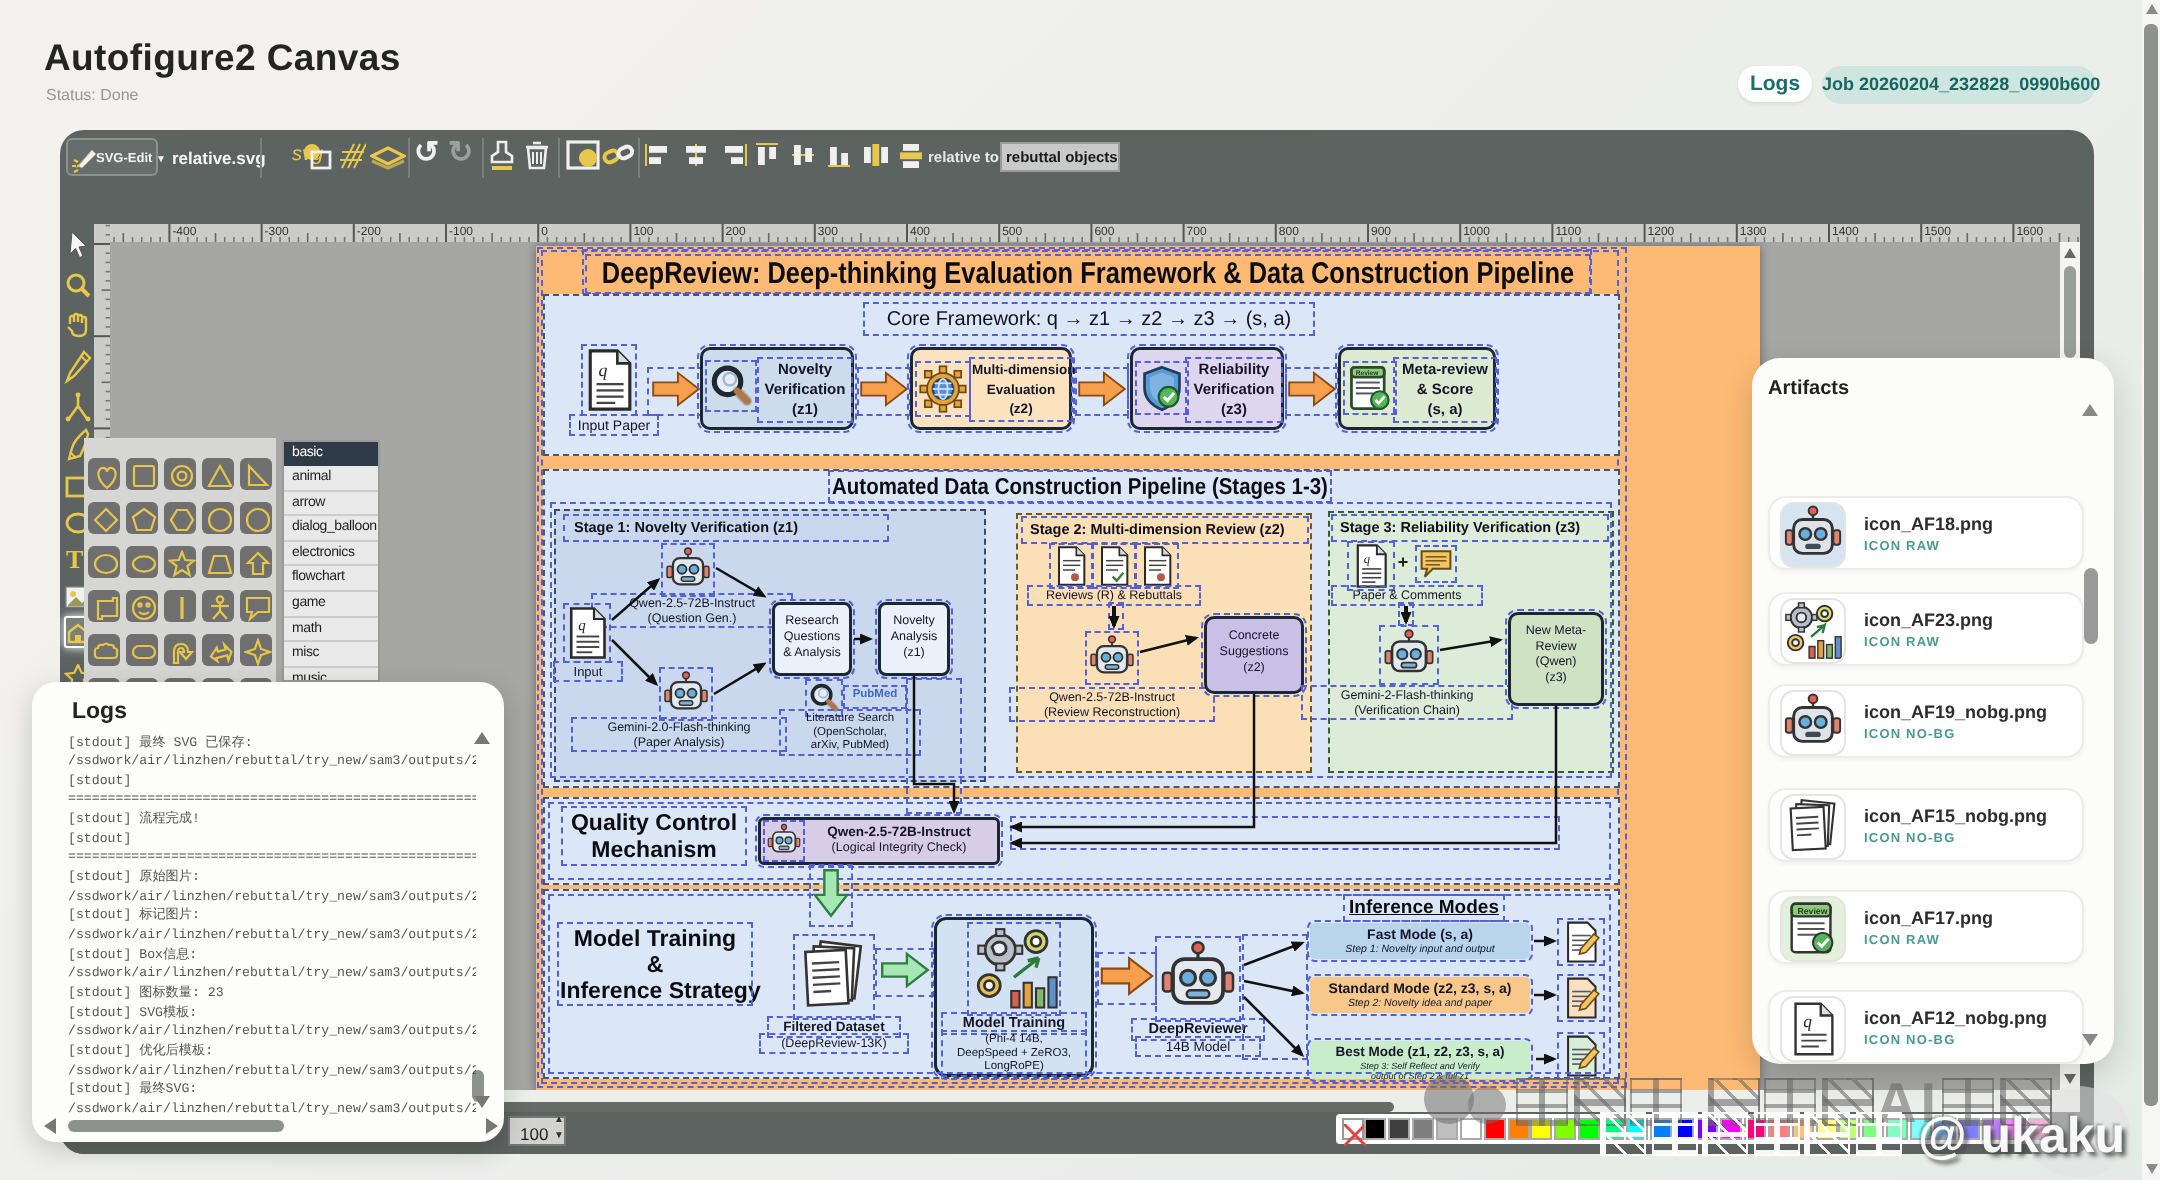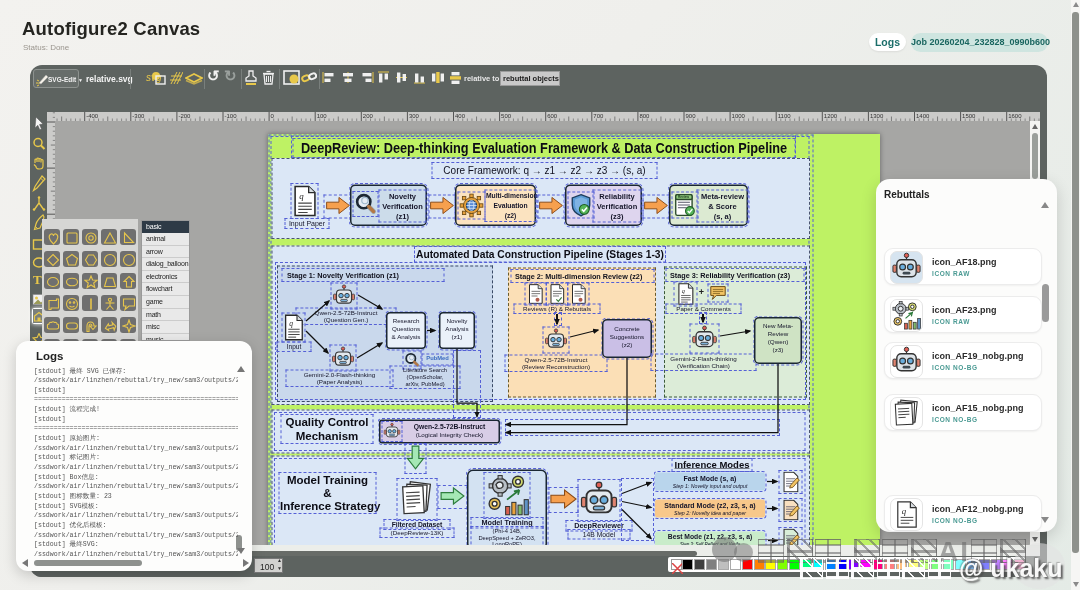--- a/index.html
+++ b/index.html
@@ -19,21 +19,21 @@
 #editor{left:30px;top:65px;width:1017px;height:512px;background:#5d6360;border-radius:12px}
 #tb{left:30px;top:65px;width:1017px;height:39px;border-radius:12px 12px 0 0;color:#eee}
 #rulerH{left:46.5px;top:111.5px;width:993px;height:9.5px;background:#cbcbc9;overflow:hidden}
 #rulerV{left:46.5px;top:111.5px;width:8.8px;height:433.5px;background:#cbcbc9;overflow:hidden}
 #tools{left:30px;top:113px;width:17px;height:432px;z-index:2}
 #canvas{left:55.3px;top:121px;width:974.7px;height:424px;background:#a6a6a4;overflow:hidden}
 #vsb{left:1030px;top:121px;width:9.7px;height:424px;background:#f4f4f2}
 #hsb{left:30px;top:545px;width:1010px;height:11px;background:#eceeea}
 #bbar{left:30px;top:556px;width:1017px;height:21px;background:#5d6360;border-radius:0 0 12px 12px}
 
-#page{left:212.7px;top:13px;width:612px;height:423.5px;background:#bef264;overflow:hidden;
+#page{left:212.7px;top:2px;width:612px;height:423.5px;background:#fdba74;overflow:hidden;
 box-shadow:0 0 5px rgba(0,0,0,.4)}
 #inner{left:0;top:0;width:1090px;height:844px;transform:scale(.5);transform-origin:0 0;
 font-family:"Liberation Sans",sans-serif}
 
 .sel{outline:2px dashed #5560d6;outline-offset:1px}
 .sel2{border:2px dashed #5560d6}
 .band{border:2px dashed #4a5570;background:#dbe7f6}
 .ctr{text-align:center}
 .ctr div{white-space:nowrap}
 
@@ -1295,21 +1295,21 @@
       <div>[stdout] 图标数量: 23</div>
       <div>[stdout] SVG模板:</div>
       <div>/ssdwork/air/linzhen/rebuttal/try_new/sam3/outputs/20260204_2</div>
       <div>[stdout] 优化后模板:</div>
       <div>/ssdwork/air/linzhen/rebuttal/try_new/sam3/outputs/20260204_2</div>
       <div>[stdout] 最终SVG:</div>
       <div>/ssdwork/air/linzhen/rebuttal/try_new/sam3/outputs/20260204_2</div>
     </div>
 </div>
 <div class="abs" id="arts">
-  <div class="t">Rebuttals</div>
+  <div class="t">Artifacts</div>
     <div class="card" style="top:69px">
       <div class="ic" style="background:#d6e4f0"><svg width="100%" height="100%" viewBox="0 0 64 64">
           <line x1="32" y1="8" x2="32" y2="17" stroke="#333" stroke-width="2.5"></line>
           <circle cx="32" cy="7" r="4.5" fill="#e06055" stroke="#333" stroke-width="2"></circle>
           <rect x="12" y="16" width="40" height="35" rx="9" fill="#dde3e8" stroke="#333" stroke-width="3"></rect>
           <rect x="4" y="27" width="7" height="15" rx="2.5" fill="#e0836f" stroke="#333" stroke-width="2"></rect>
           <rect x="53" y="27" width="7" height="15" rx="2.5" fill="#e0836f" stroke="#333" stroke-width="2"></rect>
           <circle cx="24" cy="31" r="6" fill="#6aaedd" stroke="#333" stroke-width="2.5"></circle>
           <circle cx="40" cy="31" r="6" fill="#6aaedd" stroke="#333" stroke-width="2.5"></circle>
           <rect x="24" y="41" width="16" height="5.5" rx="2.7" fill="#3f4a52"></rect>
@@ -1368,20 +1368,36 @@
           <g stroke="#444" stroke-width="2" transform="rotate(-3 27 33)">
             <line x1="15" y1="22" x2="38" y2="22"></line>
             <line x1="15" y1="28" x2="38" y2="28"></line>
             <line x1="15" y1="34" x2="38" y2="34"></line>
             <line x1="15" y1="40" x2="30" y2="40"></line>
           </g>
         </svg></div>
       <div class="fn">icon_AF15_nobg.png</div>
       <div class="ty">ICON NO-BG</div>
     </div>
+    <div class="card" style="top:266px">
+      <div class="ic" style="background:#e2f0dc"><svg width="100%" height="100%" viewBox="0 0 64 64">
+          <rect x="10" y="6" width="40" height="50" rx="4" fill="#fff" stroke="#333" stroke-width="2.5"></rect>
+          <rect x="10" y="6" width="40" height="13" rx="4" fill="#8fc97c" stroke="#333" stroke-width="2.5"></rect>
+          <text x="16" y="16" font-size="9" font-weight="bold" fill="#1d3a1d" font-family="Liberation Sans">Review</text>
+          <g stroke="#555" stroke-width="2">
+            <line x1="16" y1="26" x2="44" y2="26"></line>
+            <line x1="16" y1="32" x2="44" y2="32"></line>
+            <line x1="16" y1="38" x2="36" y2="38"></line>
+          </g>
+          <circle cx="42" cy="46" r="10" fill="#55b559" stroke="#333" stroke-width="2"></circle>
+          <path d="M37 46 L41 50 L48 42" stroke="#fff" stroke-width="3" fill="none"></path>
+        </svg></div>
+      <div class="fn">icon_AF17.png</div>
+      <div class="ty">ICON RAW</div>
+    </div>
     <div class="card" style="top:316px">
       <div class="ic" style=""><svg width="100%" height="100%" viewBox="0 0 64 64">
           <path d="M14 6 H40 L52 18 V58 H14 Z" fill="#fff" stroke="#333" stroke-width="2.5"></path>
           <path d="M40 6 L40 18 H52" fill="#d8dde2" stroke="#333" stroke-width="2.5"></path>
           <text x="22" y="30" font-size="18" font-style="italic" font-family="Liberation Serif" fill="#222">q</text>
           <g stroke="#444" stroke-width="2">
             <line x1="20" y1="38" x2="46" y2="38"></line>
             <line x1="20" y1="44" x2="46" y2="44"></line>
             <line x1="20" y1="50" x2="38" y2="50"></line>
           </g>

